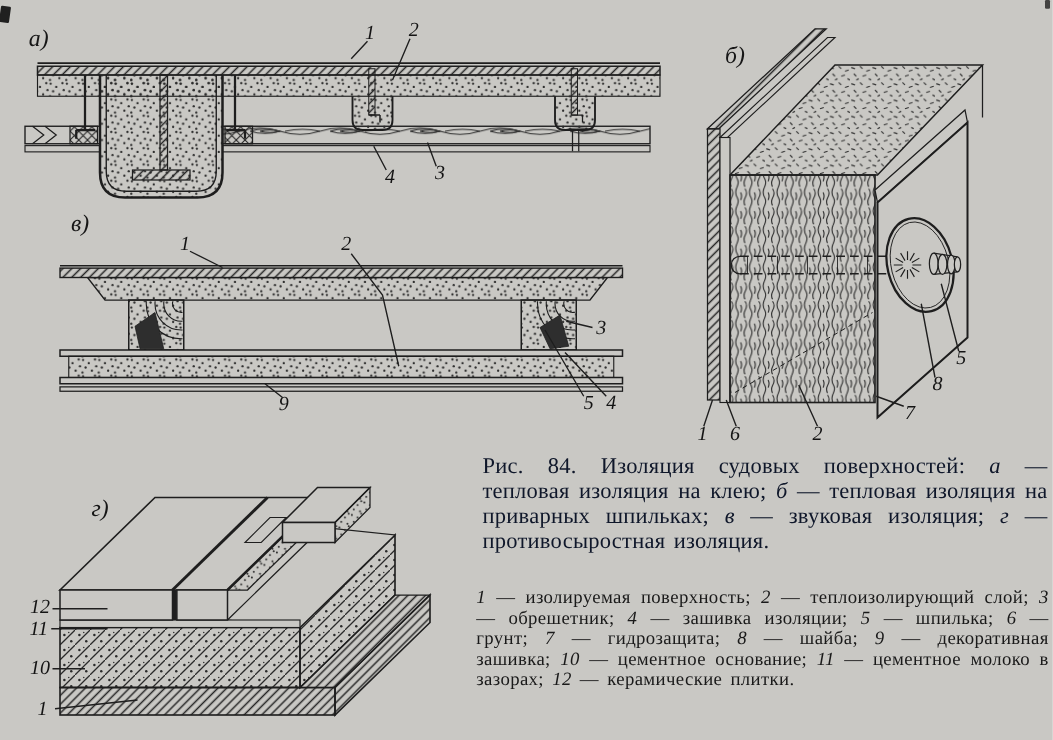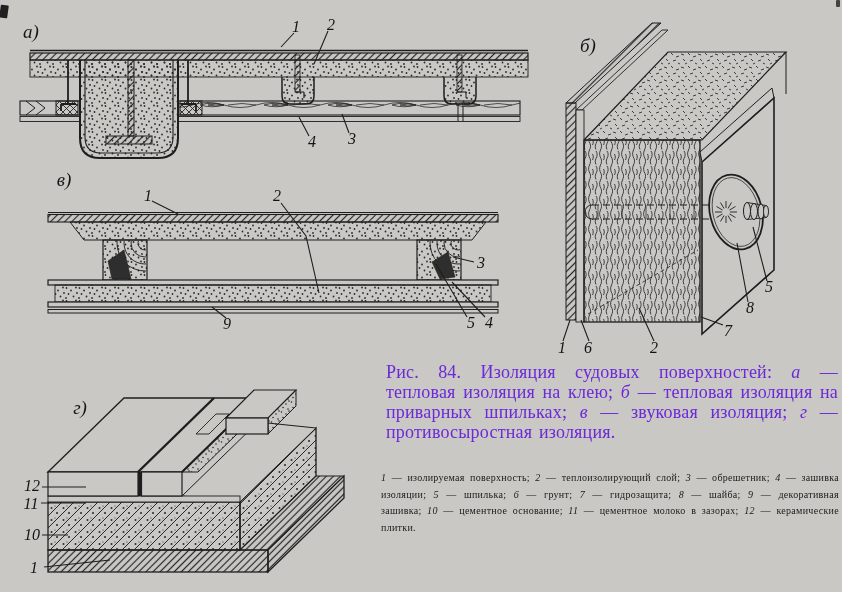--- a/index.html
+++ b/index.html
@@ -16,26 +16,26 @@
     white-space:nowrap;
   }
   .co{
     position:absolute;transform:translate(-50%,-50%);
     font:italic 16px/1 "Liberation Serif", serif;color:#141414;
     white-space:nowrap;
   }
   .caption{
     position:absolute;left:386px;top:362px;width:452px;
     font-size:18px;line-height:20px;text-align:justify;
-    letter-spacing:.2px;word-spacing:2px;color:#6d28d9;
+    letter-spacing:.2px;word-spacing:2px;color:#0f172a;
   }
   .caption .it{font-style:italic;}
   .legend{
     position:absolute;left:381px;top:470px;width:458px;
-    font-size:10px;line-height:16.5px;text-align:justify;
+    font-size:15px;line-height:16.5px;text-align:justify;
     letter-spacing:.3px;word-spacing:2.5px;color:#1a1a1a;
   }
   .legend i{font-style:italic;}
   .speck{position:absolute;background:#202020;border-radius:1px;}
 </style>
 </head>
 <body>
 
 <div class="stage">
 

